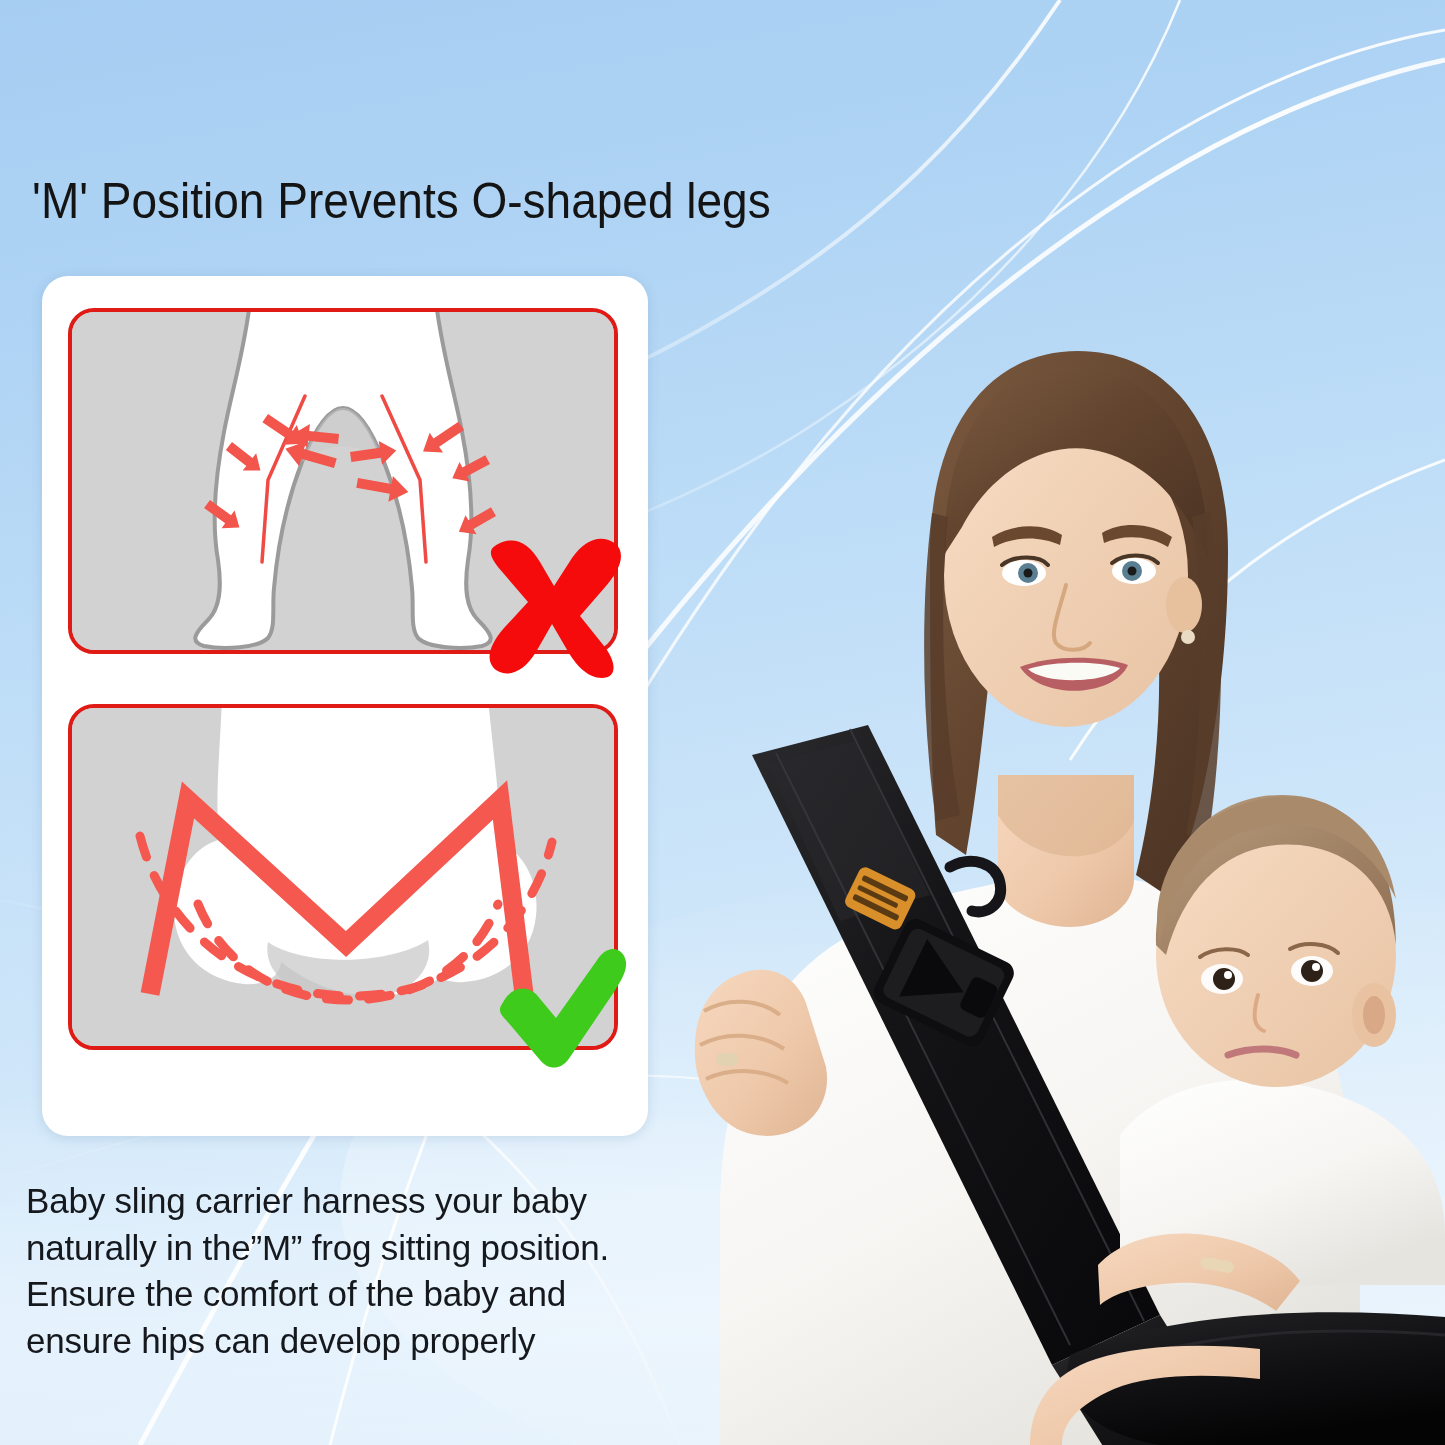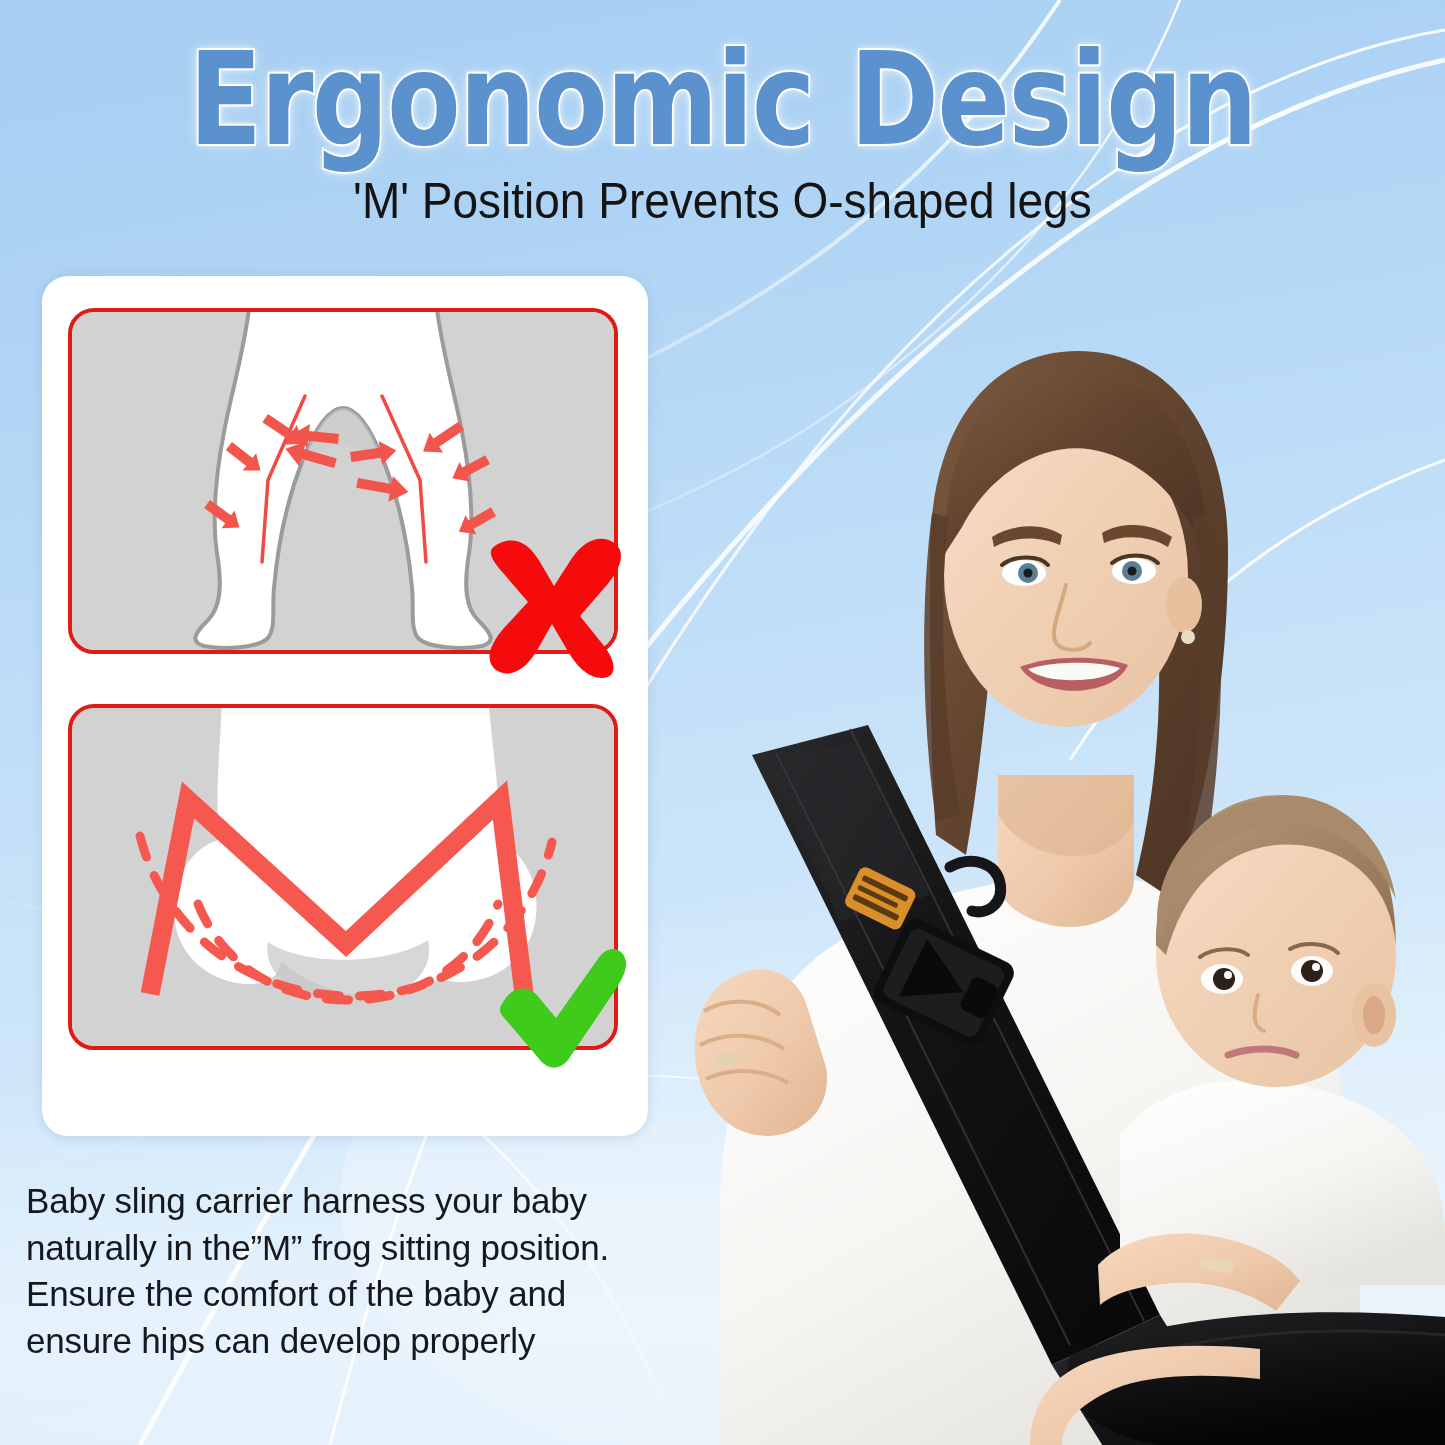--- a/index.html
+++ b/index.html
@@ -53,21 +53,21 @@
     paint-order: stroke fill;
     text-shadow:
        0 0 6px rgba(255,255,255,0.95),
        0 0 14px rgba(255,255,255,0.7);
   }
   .subtitle-wrap {
     position: absolute;
     top: 172px;
     left: 0;
     width: 1445px;
-    text-align: center;
+    text-align: left;
   }
   .subtitle {
     display: inline-block;
     font-family: "Liberation Sans", sans-serif;
     font-weight: normal;
     font-size: 50px;
     color: #141414;
     letter-spacing: 0px;
     transform: scaleX(0.92);
     transform-origin: center;
@@ -486,23 +486,20 @@
         <svg viewBox="0 0 132 120" aria-hidden="true">
           <path d="M 6 56 C 14 40 28 36 40 46 L 60 70 L 104 8
                    C 114 -4 128 0 130 14 C 131 24 124 34 118 44
                    L 72 112 C 64 122 52 122 44 112 L 10 72
                    C 4 66 2 62 6 56 Z" fill="#3ecb1b"></path>
         </svg>
       </div>
     </div>
   </div>
 
-  <div class="title-wrap">
-    <span class="title">Ergonomic Design</span>
-  </div>
 
   <div class="subtitle-wrap">
     <span class="subtitle">'M' Position Prevents O-shaped legs</span>
   </div>
 
   <div class="body-copy">Baby sling carrier harness your baby naturally in the”M” frog sitting position. Ensure the comfort of the baby and ensure hips can develop properly</div>
 
 </div>
 
 </body></html>

